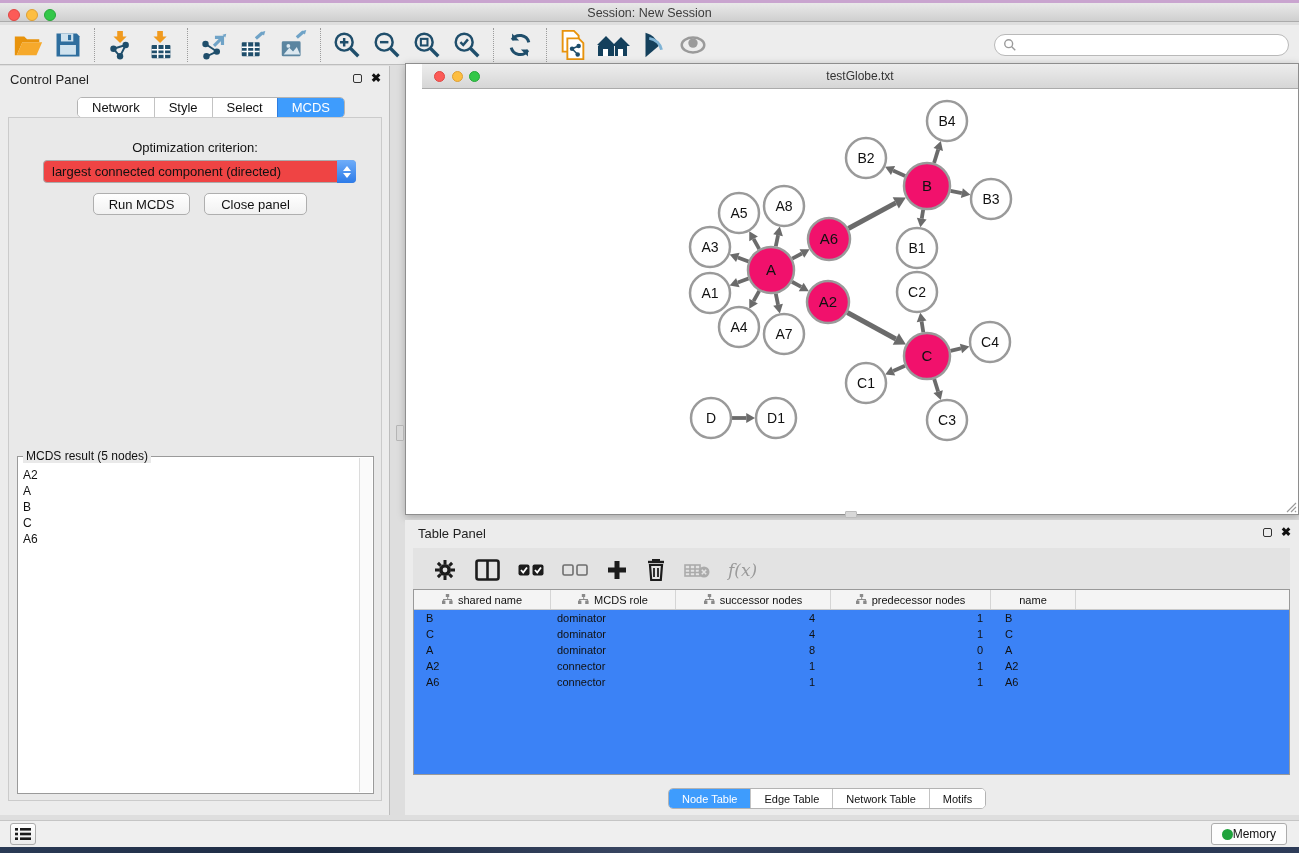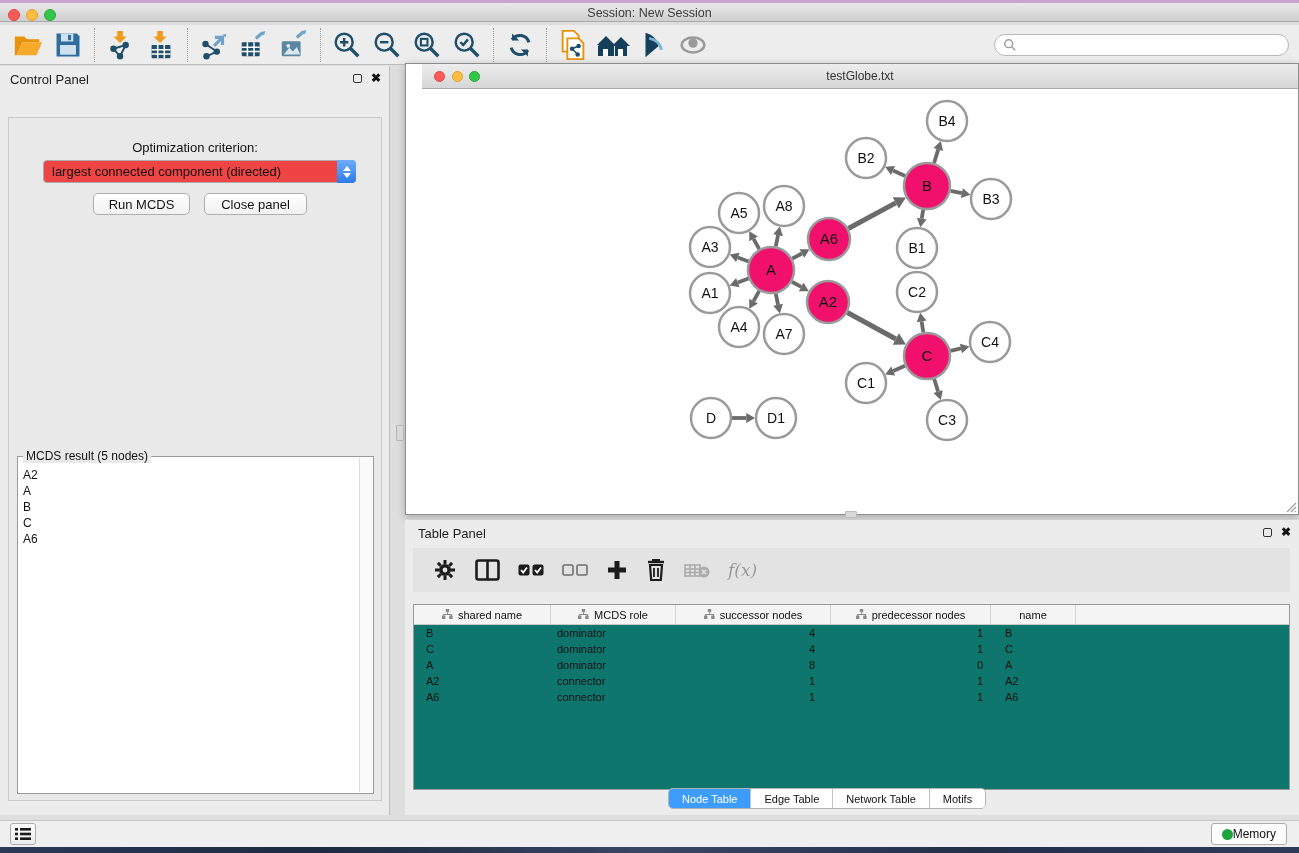--- a/index.html
+++ b/index.html
@@ -94,22 +94,22 @@
   .divider-handle-h { position:absolute; left:845px; top:511px; width:12px; height:7px;
     background:#D8D8D8; border:1px solid #BDBDBD; border-radius:1px; }
 
   
   .tpanel { position:absolute; left:405px; top:520px; width:894px; height:295px; background:#ECECEC; }
   .tp-toolbar { position:absolute; left:8px; top:28px; width:877px; height:44px;
     background:#E3E3E3; display:flex; align-items:center; gap:18px; padding-left:20px; }
   .tp-toolbar .icn { display:flex; align-items:center; justify-content:center; }
   .fx { font-family:"DejaVu Serif", serif; font-style:italic; font-size:17px; color:#9a9a9a; }
 
-  .dtable { position:absolute; left:8px; top:84px; width:877px; height:186px;
-    background:#0f766e; border:1px solid #999; overflow:hidden; }
+  .dtable { position:absolute; left:8px; top:69px; width:877px; height:186px;
+    background:#3b82f6; border:1px solid #999; overflow:hidden; }
   .dt-header { display:flex; height:20px; background:#F4F4F4; border-bottom:1px solid #C9C9C9;
     font-size:11px; color:#111; }
   .dt-hcell { display:flex; align-items:center; justify-content:center; gap:5px;
     border-right:1px solid #D5D5D5; }
   .dt-row { display:flex; height:16px; font-size:11px; color:#111; }
   .dt-cell { display:flex; align-items:center; overflow:hidden; white-space:nowrap; }
   .c0 { width:137px; } .c1 { width:125px; } .c2 { width:155px; } .c3 { width:160px; }
   .c4 { width:85px; } .cf { flex:1; border-right:none !important; }
   .dt-cell.c0 { padding-left:12px; }
   .dt-cell.c1 { padding-left:6px; }
@@ -293,20 +293,26 @@
       <input type="text" placeholder="" style="">
     </div>
   </div>
 
   <div class="cpanel">
     <div class="panel-title">Control Panel</div>
     <div class="panel-icons">
       <span class="ic-float"></span>
       <span class="ic-close">✖</span>
     </div>
+    <div class="seg-tabs cp-tabs">
+        <div class="seg">Network</div>
+        <div class="seg">Style</div>
+        <div class="seg">Select</div>
+        <div class="seg active">MCDS</div>
+      </div>
     <div class="cp-body">
       <div class="opt-label">Optimization criterion:</div>
       <div class="dropdown">
         <span class="val">largest connected component (directed)</span>
         <span class="dd-step">
             <span class="up"></span>
             <span class="down"></span>
           </span>
       </div>
       <div class="btn btn-run">Run MCDS</div>

